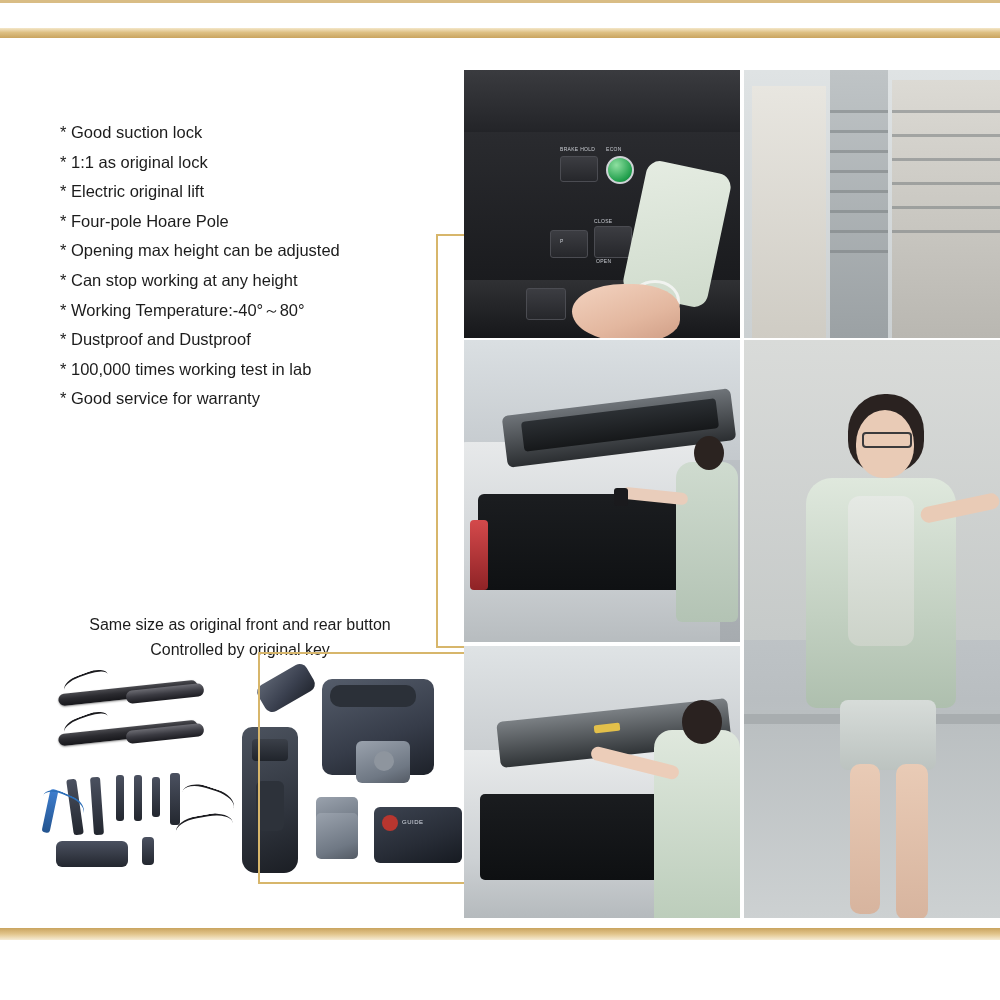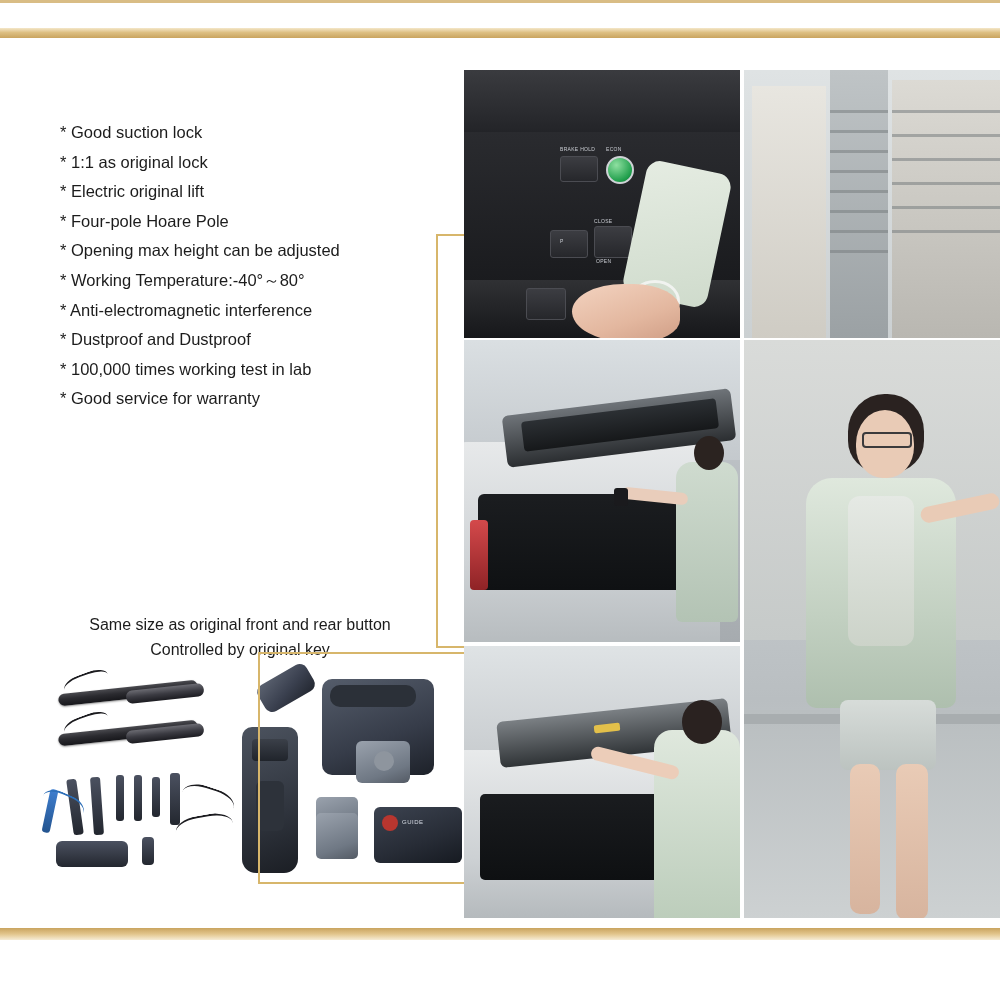--- a/index.html
+++ b/index.html
@@ -274,22 +274,22 @@
     <div class="bar-top-line"></div>
     <div class="bar-top-inner"></div>
   </div>
 
   <div class="features">
     <div class="feature-item">* Good suction lock</div>
     <div class="feature-item">* 1:1 as original lock</div>
     <div class="feature-item">* Electric original lift</div>
     <div class="feature-item">* Four-pole Hoare Pole</div>
     <div class="feature-item">* Opening max height can be adjusted</div>
+    <div class="feature-item">* Can stop working at any height</div>
     <div class="feature-item">* Working Temperature:-40°～80°</div>
-    <div class="feature-item">* Anti-electromagnetic interference</div>
     <div class="feature-item">* Dustproof and Dustproof</div>
     <div class="feature-item">* 100,000 times working test in lab</div>
     <div class="feature-item">* Good service for warranty</div>
   </div>
 
   <div class="caption">
     <div>Same size as original front and rear button</div>
     <div>Controlled by original key</div>
   </div>
 

